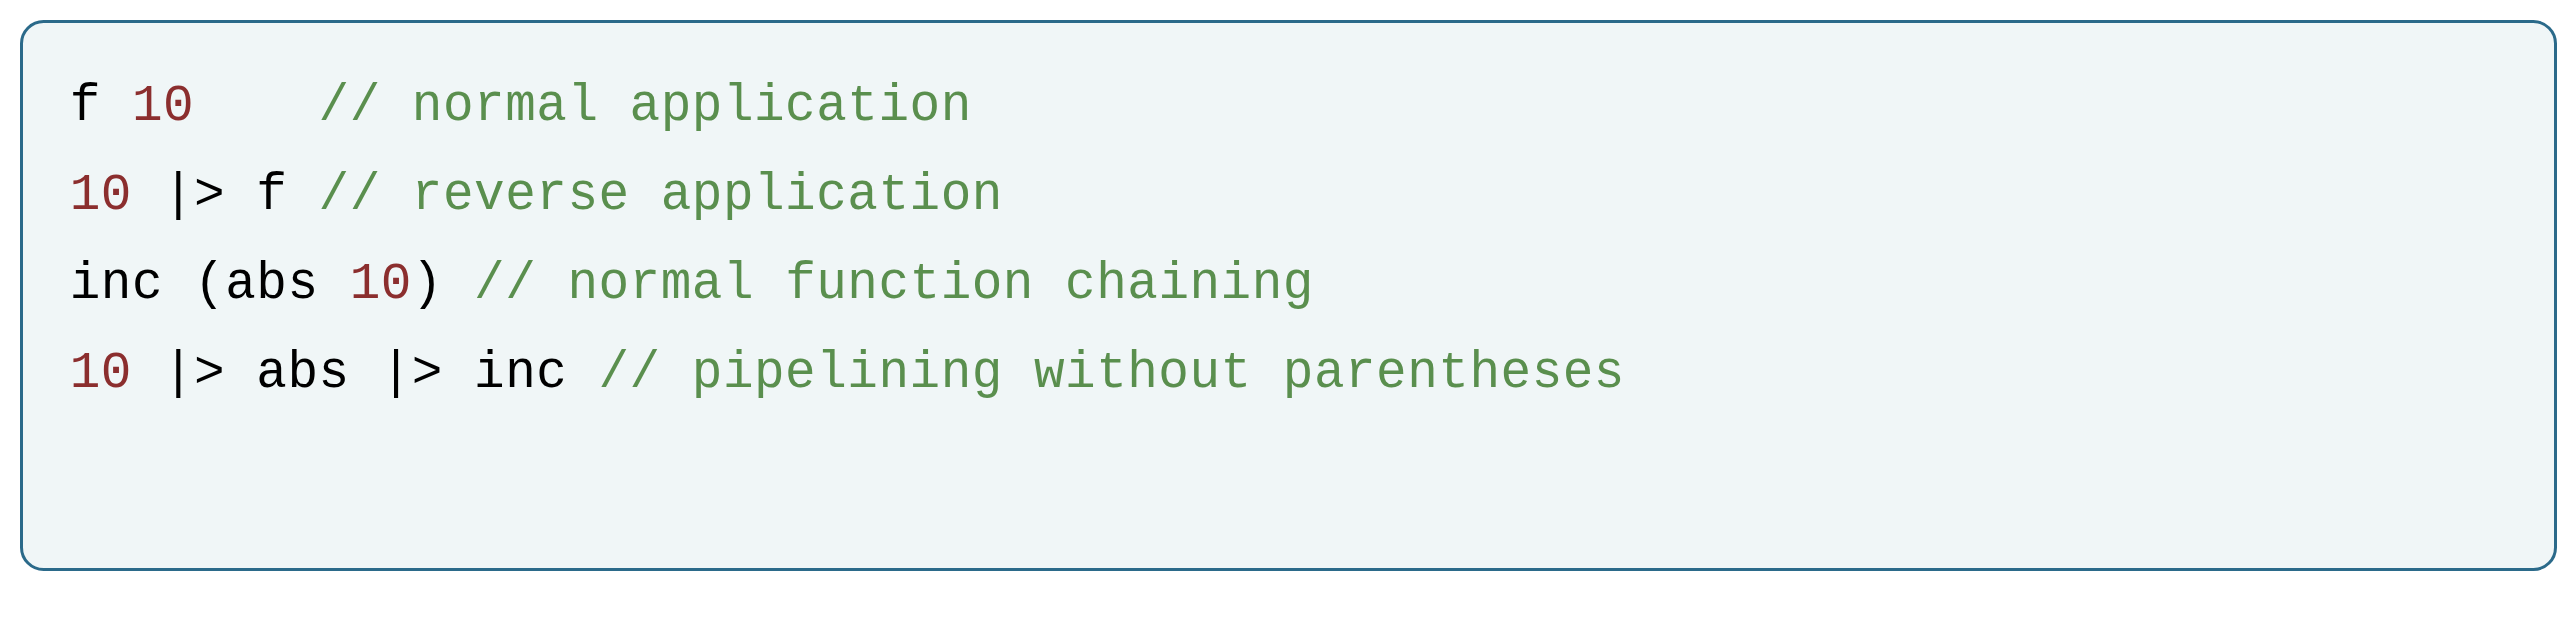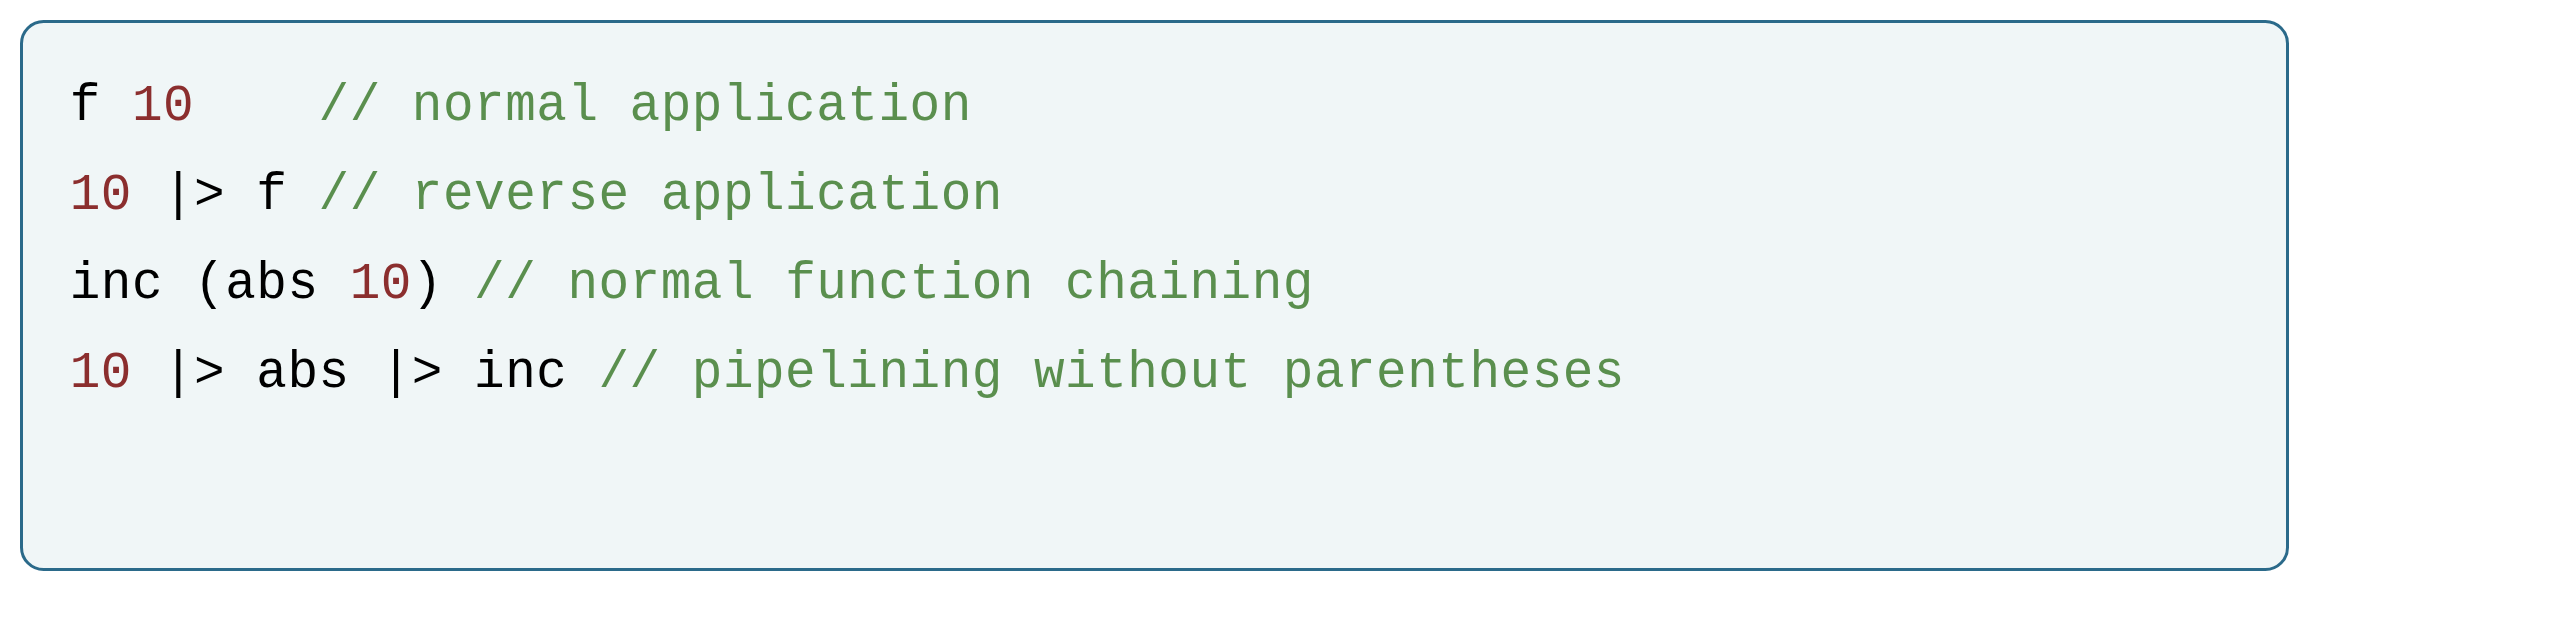--- a/index.html
+++ b/index.html
@@ -10,21 +10,21 @@
     body {
       background: #ffffff;
       padding: 19.7px;
       font-family: 'Courier New', Courier, monospace;
     }
     .code-block {
       background: #f0f6f7;
       border: 3.9px solid #2b6a8a;
       border-radius: 23.6px;
       padding: 39px 67px 55px 47px;
-      width: 2269px;
+      width: 2537px;
       height: 551px;
       font-size: 51px;
       line-height: 1.75;
       white-space: pre;
       letter-spacing: 0.5px;
     }
     .tok-ident { color: #000000; }
     .tok-num { color: #8b2e2e; }
     .tok-comment { color: #5a8f4e; }
     .tok-op { color: #000000; }

